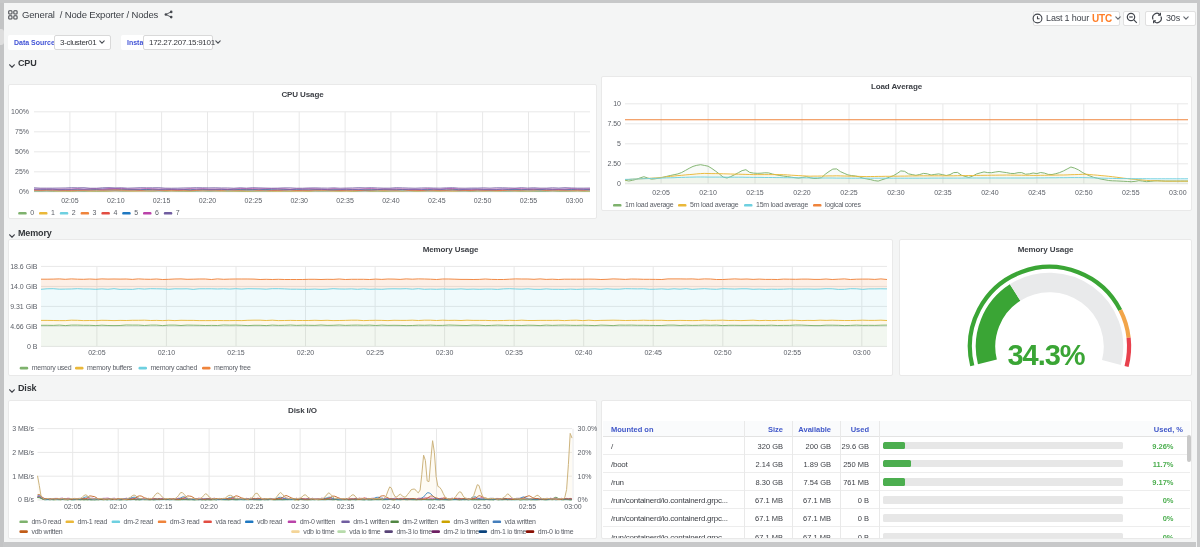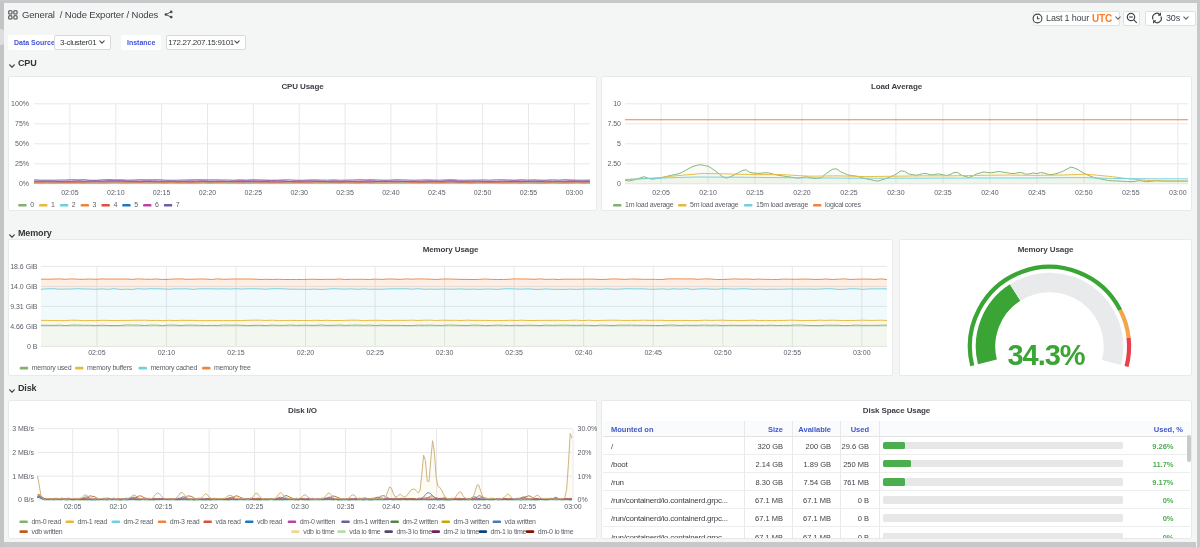--- a/index.html
+++ b/index.html
@@ -108,21 +108,21 @@
   </div>
 
 <div class="vlabel" style="left:8px;">Data Source</div>
 <div class="vdrop" style="left:54px;width:57px;">
     <span>3-cluster01</span>
     <svg class="ic" width="6" height="4" viewBox="0 0 6 4" fill="none" stroke="#4a4e54" stroke-width="1.1" stroke-linecap="round">
       <path d="M0.8 0.9 L3 3.1 L5.2 0.9"></path>
     </svg>
   </div>
 <div class="vlabel" style="left:121px;">Instance</div>
-<div class="vdrop" style="left:166px;width:80px;justify-content:flex-end;">
+<div class="vdrop" style="left:143px;width:70px;">
     <span>172.27.207.15:9101</span>
     <svg class="ic" width="6" height="4" viewBox="0 0 6 4" fill="none" stroke="#4a4e54" stroke-width="1.1" stroke-linecap="round">
       <path d="M0.8 0.9 L3 3.1 L5.2 0.9"></path>
     </svg>
   </div>
 
 <div class="rowhdr" style="left:9px;top:57.5px;">
     <svg class="ic" width="6" height="4" viewBox="0 0 6 4" fill="none" stroke="#3e4148" stroke-width="1.2" stroke-linecap="round">
       <path d="M0.7 0.8 L3 3.2 L5.3 0.8"></path>
     </svg>
@@ -134,21 +134,21 @@
     </svg>
     <span>Memory</span>
   </div>
 <div class="rowhdr" style="left:9px;top:383px;">
     <svg class="ic" width="6" height="4" viewBox="0 0 6 4" fill="none" stroke="#3e4148" stroke-width="1.2" stroke-linecap="round">
       <path d="M0.7 0.8 L3 3.2 L5.3 0.8"></path>
     </svg>
     <span>Disk</span>
   </div>
 
-<div class="panel" style="left:8px;top:76px;width:589px;height:135px;">
+<div class="panel" style="left:8px;top:84px;width:589px;height:135px;">
   <div class="ptitle">CPU Usage</div>
   <svg width="589" height="135" viewBox="0 0 589 135">
       <line x1="25" y1="106.8" x2="581" y2="106.8" stroke="#e8e8e8" stroke-width="1"></line>
       <line x1="25" y1="86.8" x2="581" y2="86.8" stroke="#e8e8e8" stroke-width="1"></line>
       <line x1="25" y1="66.8" x2="581" y2="66.8" stroke="#e8e8e8" stroke-width="1"></line>
       <line x1="25" y1="46.8" x2="581" y2="46.8" stroke="#e8e8e8" stroke-width="1"></line>
       <line x1="25" y1="26.8" x2="581" y2="26.8" stroke="#e8e8e8" stroke-width="1"></line>
       <line x1="60.9" y1="26.8" x2="60.9" y2="106.8" stroke="#e8e8e8" stroke-width="1"></line>
       <line x1="106.8" y1="26.8" x2="106.8" y2="106.8" stroke="#e8e8e8" stroke-width="1"></line>
       <line x1="152.6" y1="26.8" x2="152.6" y2="106.8" stroke="#e8e8e8" stroke-width="1"></line>
@@ -419,21 +419,20 @@
       <rect x="422.5" y="129.3" width="8.5" height="2.6" rx="1.2" fill="#6D1F62"></rect>
       <text x="434.5" y="132.5" class="ax" fill="#45484e" letter-spacing="-0.25">dm-2 io time</text>
       <rect x="469.6" y="129.3" width="8.5" height="2.6" rx="1.2" fill="#0A437C"></rect>
       <text x="481.6" y="132.5" class="ax" fill="#45484e" letter-spacing="-0.25">dm-1 io time</text>
       <rect x="516.8" y="129.3" width="8.5" height="2.6" rx="1.2" fill="#890F02"></rect>
       <text x="528.8" y="132.5" class="ax" fill="#45484e" letter-spacing="-0.25">dm-0 io time</text>
     </svg>
 </div>
 
 <div class="panel" style="left:601px;top:400px;width:591px;height:139px;overflow:hidden;">
-  <div class="ptitle">Disk Space Usage</div>
   <div class="thead">
       <span class="c1h">Mounted on</span>
       <span class="c2h">Size</span>
       <span class="c3h">Available</span>
       <span class="c4h">Used</span>
       <span class="c6h">Used, %</span>
     </div>
     <div class="trow" style="top:35.5px">
       <span class="c1">/</span>
       <span class="c2">320 GB</span>

